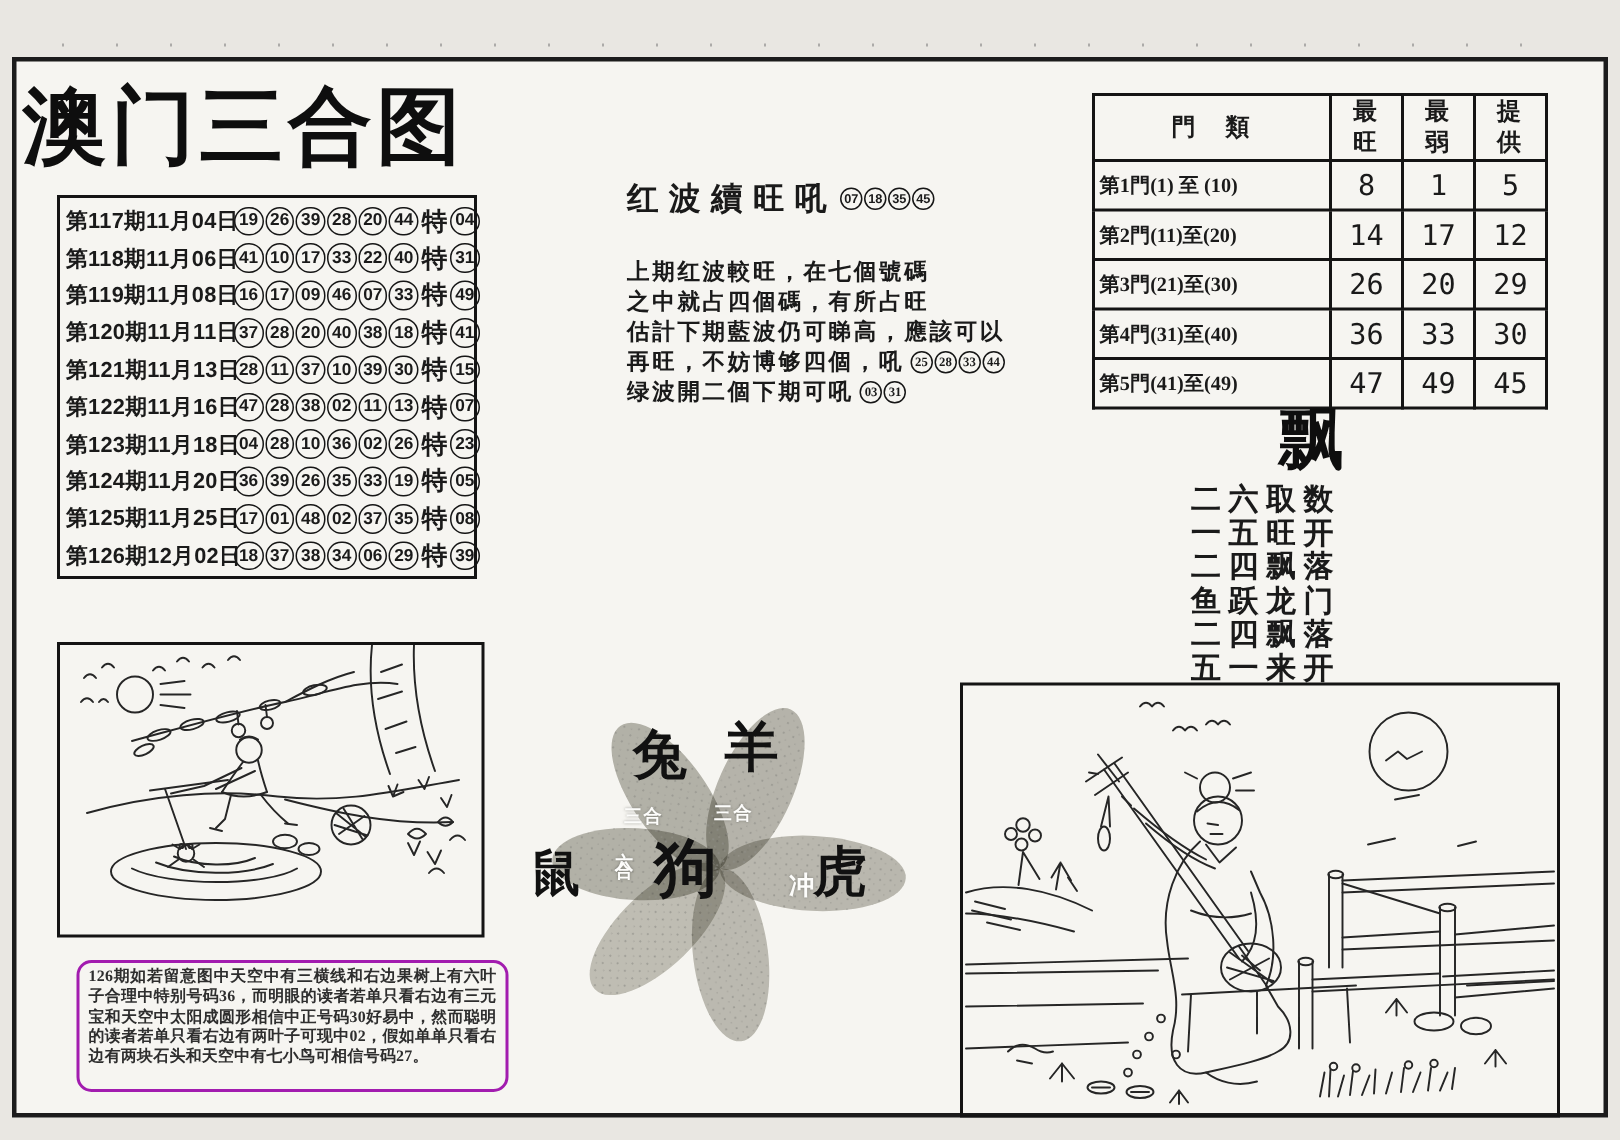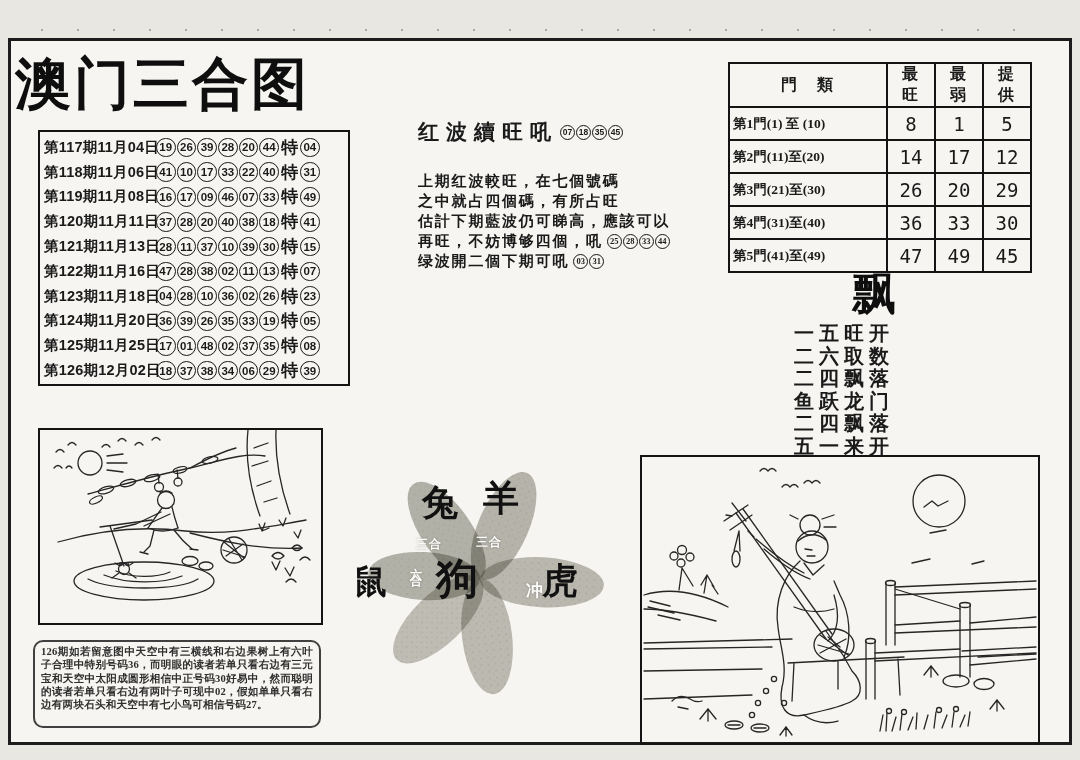--- a/index.html
+++ b/index.html
@@ -18,21 +18,21 @@
     position:absolute;left:8px;top:38px;width:1058px;height:701px;
     border:3px solid #1c1c1c;background:#f6f5f1;
   }
   .main-title{
     position:absolute;left:4px;top:6px;margin:0;
     font-size:56px;font-weight:900;letter-spacing:3px;color:#0e0e0e;
     font-family:"DejaVu Sans","Liberation Sans",sans-serif;white-space:nowrap;
   }
   
   .results-table{
-    position:absolute;left:27px;top:89px;width:312px;height:256px;
+    position:absolute;left:27px;top:89px;width:280px;height:256px;
     border:2px solid #141414;padding:3px 4px;box-sizing:border-box;
     background:transparent;
   }
   .result-row{display:flex;align-items:center;height:24.8px;white-space:nowrap;}
   .row-label{font-size:14.5px;font-weight:bold;width:112px;flex:0 0 auto;letter-spacing:0.2px;}
   .ball{
     display:inline-flex;align-items:center;justify-content:center;
     width:17.5px;height:17.5px;border:1.8px solid #161616;border-radius:50%;
     font-size:11.5px;font-weight:bold;margin-right:1.2px;flex:0 0 auto;
     background:transparent;letter-spacing:0;
@@ -80,22 +80,22 @@
     font-family:"Liberation Serif","DejaVu Serif",serif;
     font-size:20px;font-weight:bold;letter-spacing:5px;line-height:22.5px;white-space:nowrap;
   }
   
   .illus-box{position:absolute;border:2px solid #141414;box-sizing:border-box;background:transparent;}
   .left-illus{left:27px;top:387px;width:285px;height:197px;}
   .right-illus{left:629px;top:414px;width:400px;height:290px;}
   .illus-box svg{display:block;width:100%;height:100%;}
   
   .hint-box{
-    position:absolute;left:22px;top:599px;width:288px;height:88px;
-    border:2px solid #404040;border-radius:10px;box-sizing:border-box;
+    position:absolute;left:40px;top:599px;width:288px;height:88px;
+    border:2px solid #a21caf;border-radius:10px;box-sizing:border-box;
     padding:3px 6px;
   }
   .hint-box p{
     margin:0;font-size:10.6px;line-height:13.3px;color:#2e2e2e;
     letter-spacing:0.2px;text-align:justify;
     font-family:"Liberation Serif","DejaVu Serif",serif;font-weight:bold;
   }
   
   .flower{position:absolute;left:319px;top:411px;width:300px;height:252px;}
   .flower svg{position:absolute;left:0;top:0;width:100%;height:100%;}
@@ -311,22 +311,22 @@
           <td class="val">47</td>
           <td class="val">49</td>
           <td class="val">45</td>
         </tr>
       </tbody>
   </table>
 
   <div class="poem">
     <div class="poem-title">飘</div>
     <div id="poem-lines">
+        <div class="poem-line">二六取数</div>
         <div class="poem-line">一五旺开</div>
-        <div class="poem-line">二六取数</div>
         <div class="poem-line">二四飘落</div>
         <div class="poem-line">鱼跃龙门</div>
         <div class="poem-line">二四飘落</div>
         <div class="poem-line">五一来开</div>
       </div>
   </div>
 
   <div class="illus-box left-illus">
     <svg viewBox="0 0 281 193">
       <g class="art">

